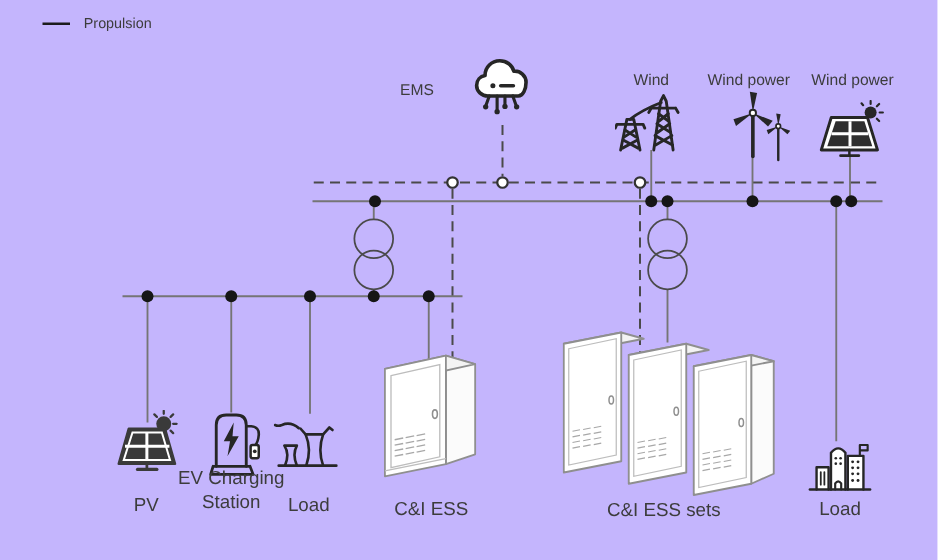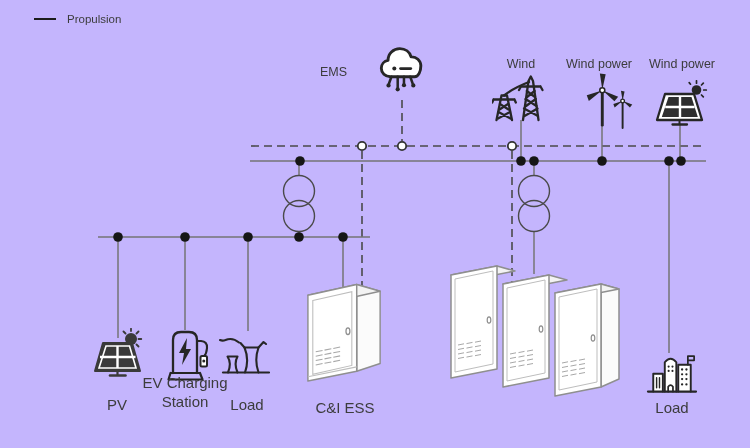--- a/index.html
+++ b/index.html
@@ -250,20 +250,21 @@
         <ellipse cx="38" cy="59" rx="1.8" ry="3.2" fill="none" stroke="#8f8f8f" stroke-width="1.2"></ellipse>
         <g stroke="#a8a8a8" stroke-width="1" fill="none">
           <path d="M7 84 l6 -1.2 M15.5 82.6 l6 -1.2 M24 81.2 l6 -1.2"></path>
           <path d="M7 88.5 l6 -1.2 M15.5 87.1 l6 -1.2 M24 85.7 l6 -1.2"></path>
           <path d="M7 93 l6 -1.2 M15.5 91.6 l6 -1.2 M24 90.2 l6 -1.2"></path>
           <path d="M7 97.5 l6 -1.2 M15.5 96.1 l6 -1.2 M24 94.7 l6 -1.2"></path>
         </g>
       </g>
     </svg>
   </div>
+  <div class="lbl" style="left:471px;top:400px;width:120px;">C&amp;I ESS sets</div>
 
   <div class="icon" style="left:645px;top:344px;">
     <svg width="54" height="50" viewBox="0 0 56 52">
       <g class="ic" style="stroke-width:2">
         <path d="M8.5 49.5 V31 H18.5 V49.5" fill="#fff"></path>
         <path d="M12 35 V45.5 M15 35 V45.5" style="stroke-width:1.5"></path>
         <path d="M34.5 49.5 V21.5 H47.5 V49.5" fill="#fff"></path>
         <path d="M44.5 21.5 V12.5 H51 V17 H44.5" style="stroke-width:1.8"></path>
         <path d="M20.5 49.5 V19 Q26.5 11.5 32.5 19 V49.5" fill="#fff"></path>
         <path d="M24 49.5 V44.5 q2.5 -3.5 5 0 V49.5" style="stroke-width:1.8"></path>

